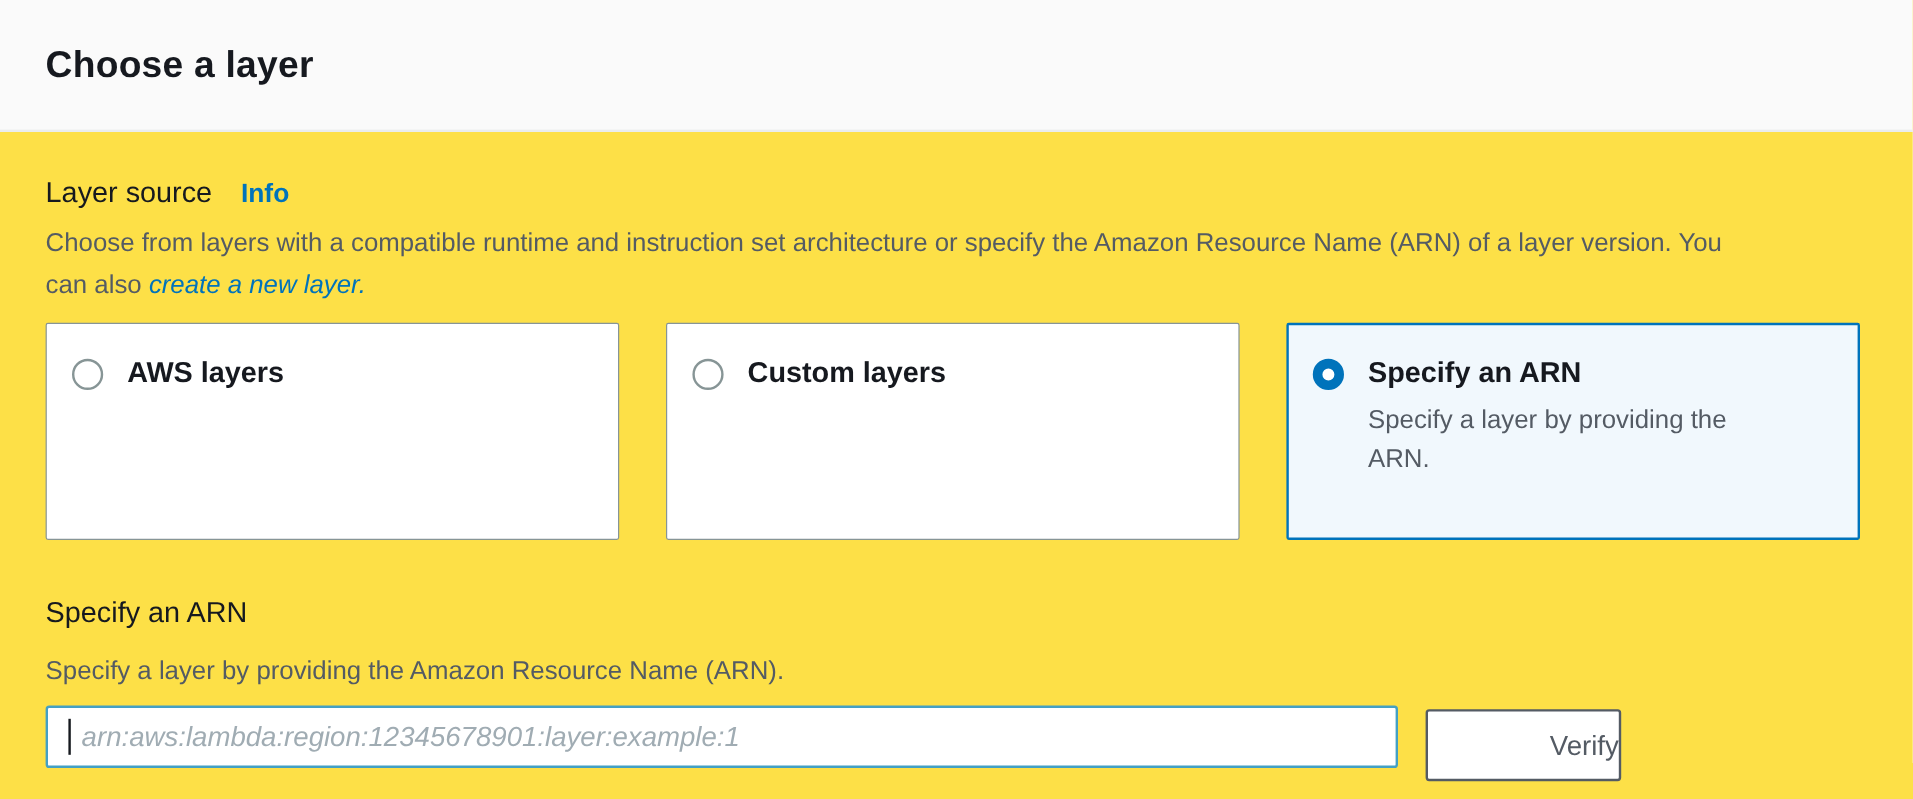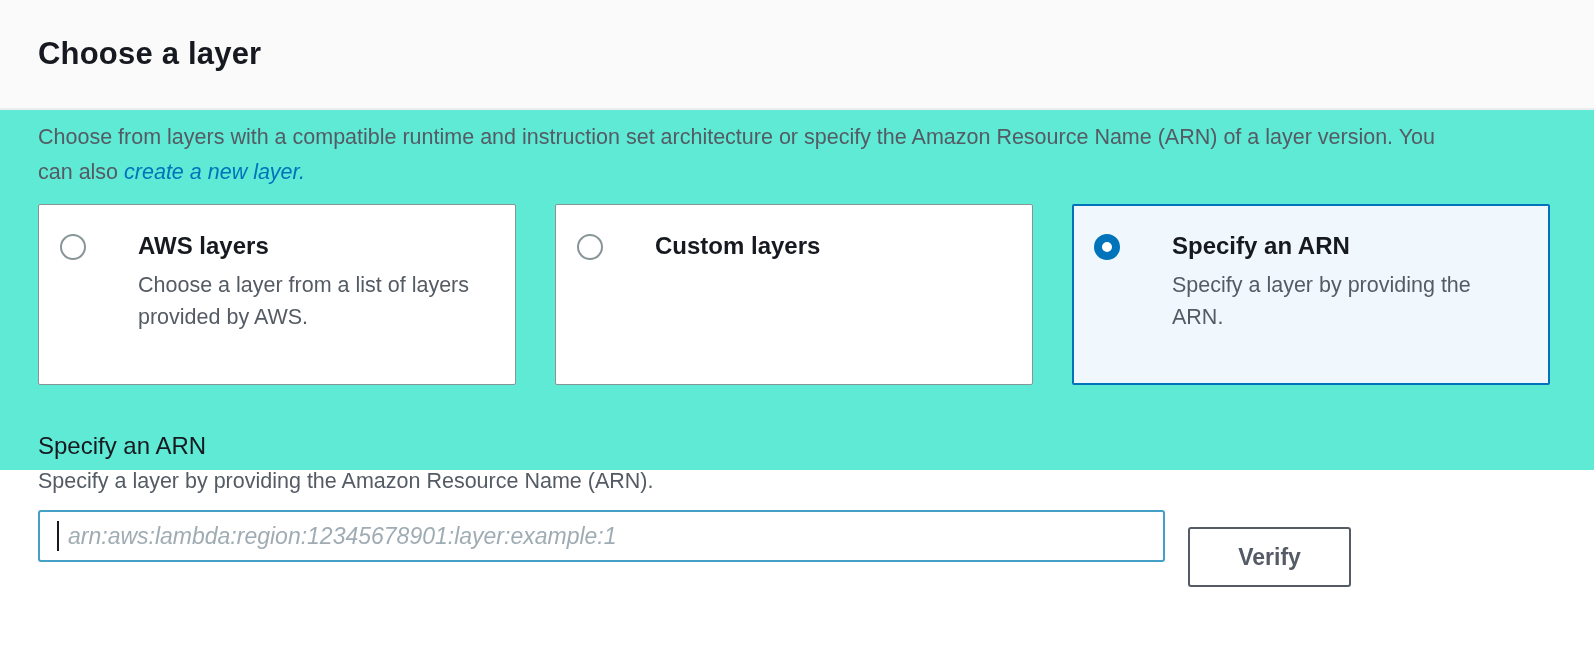--- a/index.html
+++ b/index.html
@@ -2,21 +2,21 @@
 <html><head>
 <meta charset="utf-8">
 <style>
   * { margin: 0; padding: 0; box-sizing: border-box; }
   html, body {
     width: 1594px; height: 666px;
     background: #ffffff;
     font-family: "Liberation Sans", "DejaVu Sans", sans-serif;
     overflow: hidden;
   }
-  .panel { width: 1594px; height: 470px; background: #5eead4; }
+  .panel { width: 1594px; height: 666px; background: #fde047; }
 
   
   .panel-header {
     height: 110px;
     background: #fafafa;
     border-bottom: 2px solid #eaeded;
     display: flex;
     align-items: center;
     padding: 0 38px;
   }
@@ -71,21 +71,20 @@
   .card {
     width: 478px;
     height: 181px;
     border: 1px solid #879596;
     border-radius: 2px;
     background: #ffffff;
     padding: 25px 24px 0 21px;
     display: flex;
     align-items: flex-start;
     cursor: pointer;
-    gap: 32px;
   }
   .card.selected {
     border: 2px solid #0073bb;
     background: #f1f8fd;
     padding: 24px 23px 0 20px;
   }
   .radio {
     flex: 0 0 auto;
     width: 26px; height: 26px;
     border-radius: 50%;
@@ -113,21 +112,21 @@
   }
 
   
   .arn-heading {
     margin-top: 47px;
     font-size: 24px;
     font-weight: 400;
     color: #16191f;
   }
   .arn-desc {
-    margin-top: 9px;
+    margin-top: 22px;
     font-size: 21.5px;
     color: #545b64;
   }
   .arn-row {
     margin-top: 16px;
     display: flex;
     align-items: flex-start;
     gap: 23px;
   }
   .arn-input-wrap { position: relative; }
@@ -148,54 +147,58 @@
     color: #a0acb3;
     opacity: 1;
   }
   .caret {
     position: absolute;
     left: 19px; top: 11px;
     width: 2px; height: 30px;
     background: #16191f;
   }
   .verify-btn {
-    margin-top: 17px;
+    margin-top: 3px;
     width: 163px;
     height: 60px;
     background: #ffffff;
     border: 2px solid #545b64;
     border-radius: 3px;
     font-family: "Liberation Sans", "DejaVu Sans", sans-serif;
     font-size: 23px;
-    font-weight: 700;
-    color: #545b64;
-    cursor: pointer;
+    font-weight: 400;
+    color: #545b64;
+    cursor: pointer;
+    text-align: right;
   }
 </style>
 </head>
 <body>
 
 <div class="panel">
 
   <div class="panel-header">
     <h1 class="panel-title">Choose a layer</h1>
   </div>
 
   <div class="content">
 
+    <div class="label-row">
+      <span class="field-label">Layer source</span>
+      <a class="info-link">Info</a>
+    </div>
 
     <p class="field-desc"><span>Choose from layers with a compatible runtime and instruction set architecture or specify the Amazon Resource Name (ARN) of a layer version. You can also </span><a class="inline-link">create a new layer.</a></p>
 
     <div class="cards">
 
       <div class="card">
         <span class="radio"></span>
         <div class="card-body">
           <div class="card-title">AWS layers</div>
-          <div class="card-desc">Choose a layer from a list of layers provided by AWS.</div>
         </div>
       </div>
 
       <div class="card">
         <span class="radio"></span>
         <div class="card-body">
           <div class="card-title">Custom layers</div>
         </div>
       </div>
 

